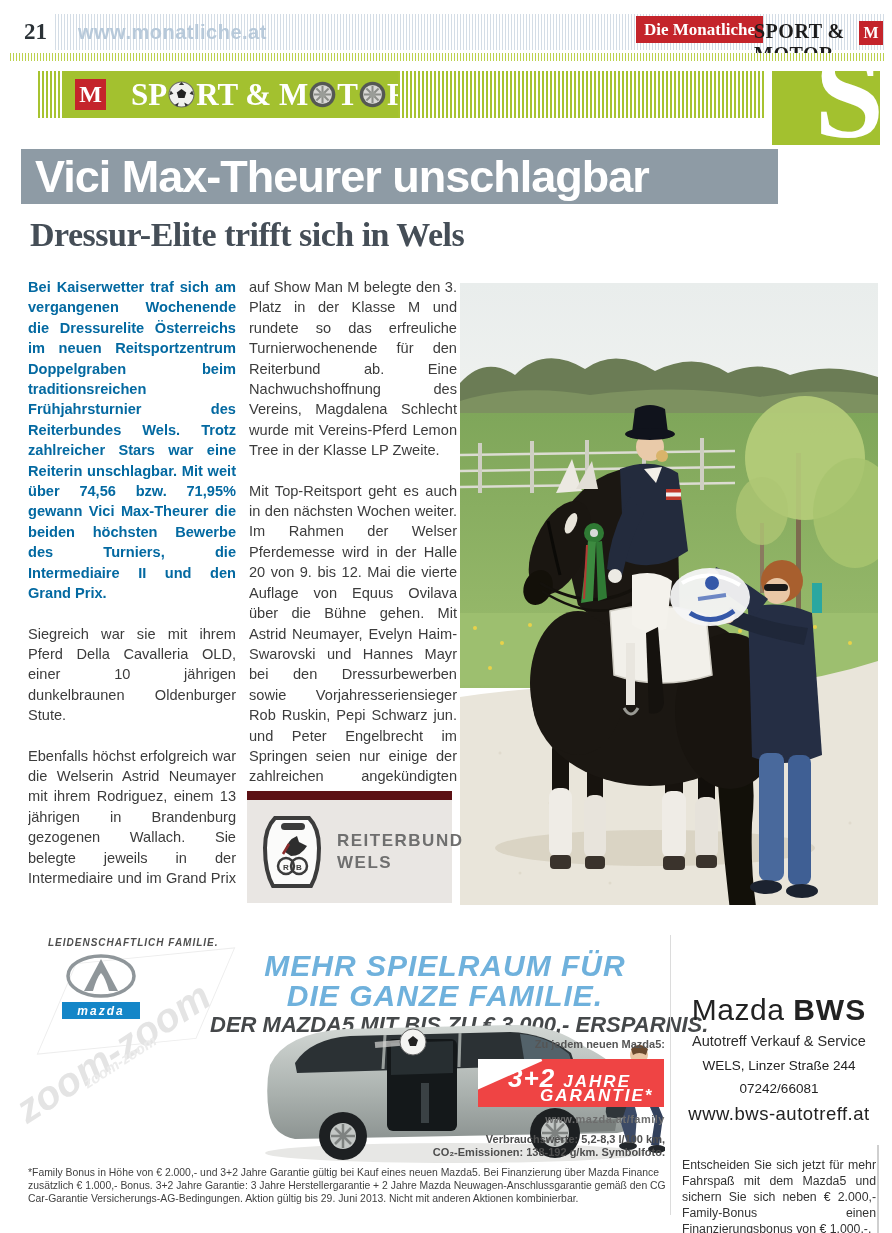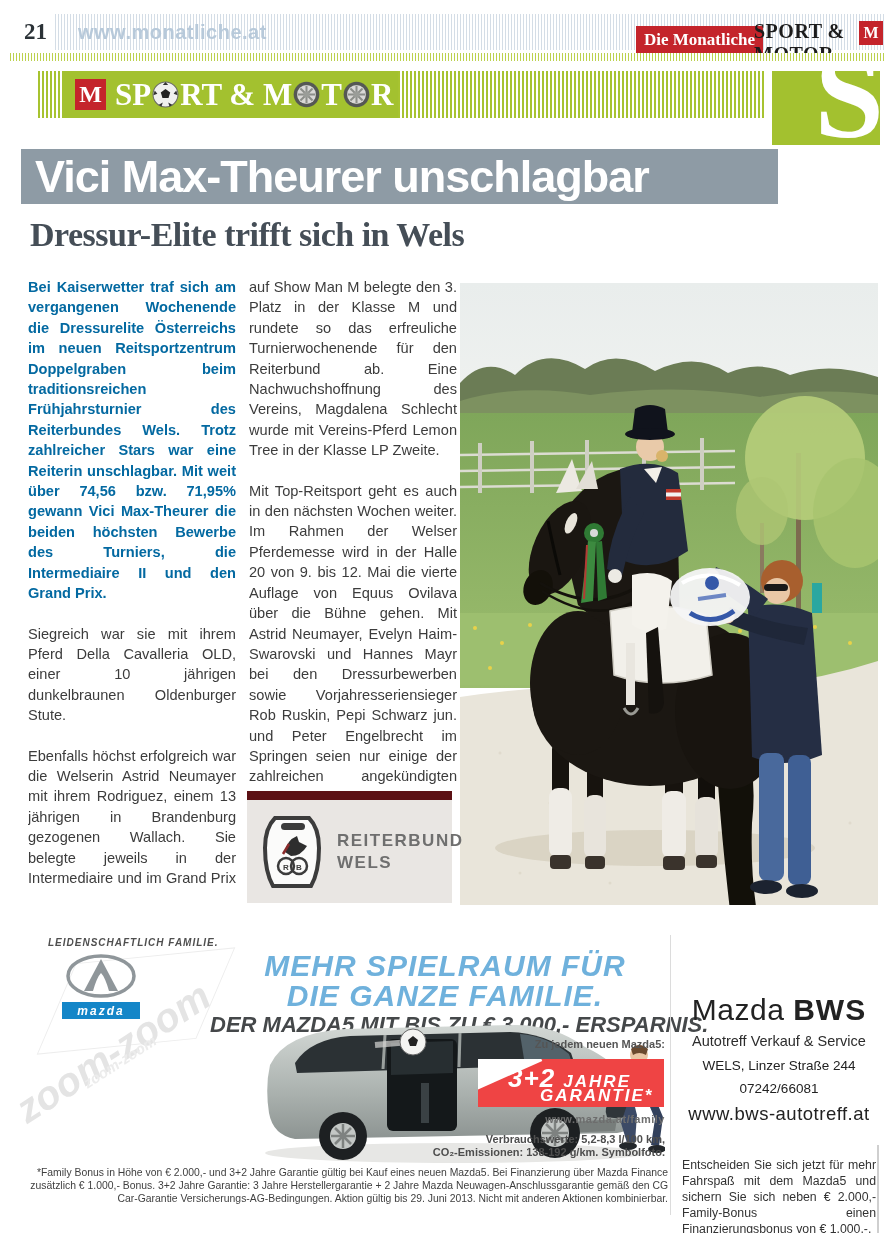--- a/index.html
+++ b/index.html
@@ -8,32 +8,32 @@
   
   .stripes-blue{background:repeating-linear-gradient(90deg,#d4dde6 0 1px,#ffffff 1px 3px);}
   .stripes-green{background:repeating-linear-gradient(90deg,#bcd14e 0 1px,#ffffff 1px 3px);}
   .stripes-green-dense{background:repeating-linear-gradient(90deg,#a7c330 0 2px,#ffffff 2px 4px);}
   #top-band{position:absolute;left:55px;top:14px;width:831px;height:36px;}
   #page-number{position:absolute;left:24px;top:19px;font-family:"Liberation Serif",serif;
         font-weight:bold;font-size:23px;color:#2b3237;}
   #site-url{position:absolute;left:78px;top:21px;font-size:20px;font-weight:bold;color:#b7c9da;letter-spacing:.5px;}
   .red-box{background:#c4242b;color:#fff;font-family:"Liberation Serif",serif;font-weight:bold;
         display:flex;align-items:center;justify-content:center;}
-  #brand-box{position:absolute;left:636px;top:26px;height:27px;padding:0 8px;font-size:17px;}
+  #brand-box{position:absolute;left:636px;top:16px;height:27px;padding:0 8px;font-size:17px;}
   #section-masthead{position:absolute;left:754px;top:20px;font-family:"Liberation Serif",serif;
         font-weight:bold;font-size:20px;color:#1c1c1c;letter-spacing:.5px;}
   #brand-initial-box{position:absolute;left:859px;top:21px;width:24px;height:24px;font-size:16px;}
   #thin-green-band{position:absolute;left:10px;top:53px;width:876px;height:8px;}
   
   #banner-left-stripes{position:absolute;left:38px;top:71px;width:24px;height:47px;}
   #banner-solid{position:absolute;left:62px;top:71px;width:336px;height:47px;background:#a3c12f;
         display:flex;align-items:center;}
   #banner-right-stripes{position:absolute;left:398px;top:71px;width:368px;height:47px;}
   #banner-m-box{width:31px;height:31px;margin-left:13px;font-size:24px;flex:0 0 auto;}
-  #banner-title{display:flex;align-items:center;margin-left:9px;color:#fff;white-space:nowrap;
+  #banner-title{display:flex;align-items:center;margin-left:25px;color:#fff;white-space:nowrap;
         font-family:"Liberation Serif",serif;font-weight:bold;font-size:31px;letter-spacing:0;}
   #banner-title svg{margin:0 1px;display:block;}
   #corner-square{position:absolute;left:772px;top:71px;width:108px;height:74px;background:#a3c12f;overflow:hidden;}
   #corner-square span{position:absolute;right:-4px;top:-38px;font-family:"Liberation Serif",serif;
         font-weight:bold;font-size:125px;color:#fff;line-height:1;}
   
   #headline-bar{position:absolute;left:21px;top:149px;width:757px;height:55px;background:#8e9ba5;
         display:flex;align-items:center;}
   #headline-bar span{color:#fff;font-weight:bold;font-size:45px;letter-spacing:-1px;padding-left:14px;white-space:nowrap;}
   #subheadline{position:absolute;left:30px;top:216px;font-family:"Liberation Serif",serif;
@@ -81,21 +81,21 @@
         transform:rotate(-24deg);}
   #g-line1{position:absolute;left:30px;top:4px;font-size:26px;letter-spacing:1px;}
   #g-line1 small{font-size:17px;letter-spacing:2px;}
   #g-line2{position:absolute;left:62px;top:27px;font-size:17px;letter-spacing:2px;}
   #ad-url{position:absolute;left:420px;top:178px;width:225px;text-align:right;font-size:11px;
         font-weight:bold;color:#6d6d6d;letter-spacing:.5px;}
   .consumption{position:absolute;left:240px;width:405px;text-align:right;font-size:11px;
         font-weight:bold;color:#4e4e4e;}
   #cons1{top:198px;} #cons2{top:211px;}
   #ad-legal{position:absolute;left:8px;top:231px;width:640px;font-size:10.4px;line-height:13px;
-        color:#3f3f3f;text-align:right;}
+        color:#3f3f3f;text-align:left;}
   #ad-divider{position:absolute;left:650px;top:0;width:1px;height:280px;background:#dcdcdc;}
   #dealer{position:absolute;left:658px;top:0;width:202px;text-align:center;color:#222;}
   #dealer-name{position:absolute;left:0;top:58px;width:202px;font-size:30px;letter-spacing:.5px;}
   #dealer-name b{letter-spacing:1px;}
   #dealer-line1{position:absolute;left:0;top:98px;width:202px;font-size:14.5px;color:#2c2c2c;}
   #dealer-line2{position:absolute;left:0;top:123px;width:202px;font-size:13.5px;}
   #dealer-line3{position:absolute;left:0;top:146px;width:202px;font-size:13.5px;}
   #dealer-url{position:absolute;left:0;top:168px;width:202px;font-size:18.5px;letter-spacing:.5px;}
   #dealer-note{position:absolute;left:4px;top:222px;width:194px;font-size:12.3px;line-height:16px;
         text-align:justify;color:#333;}

